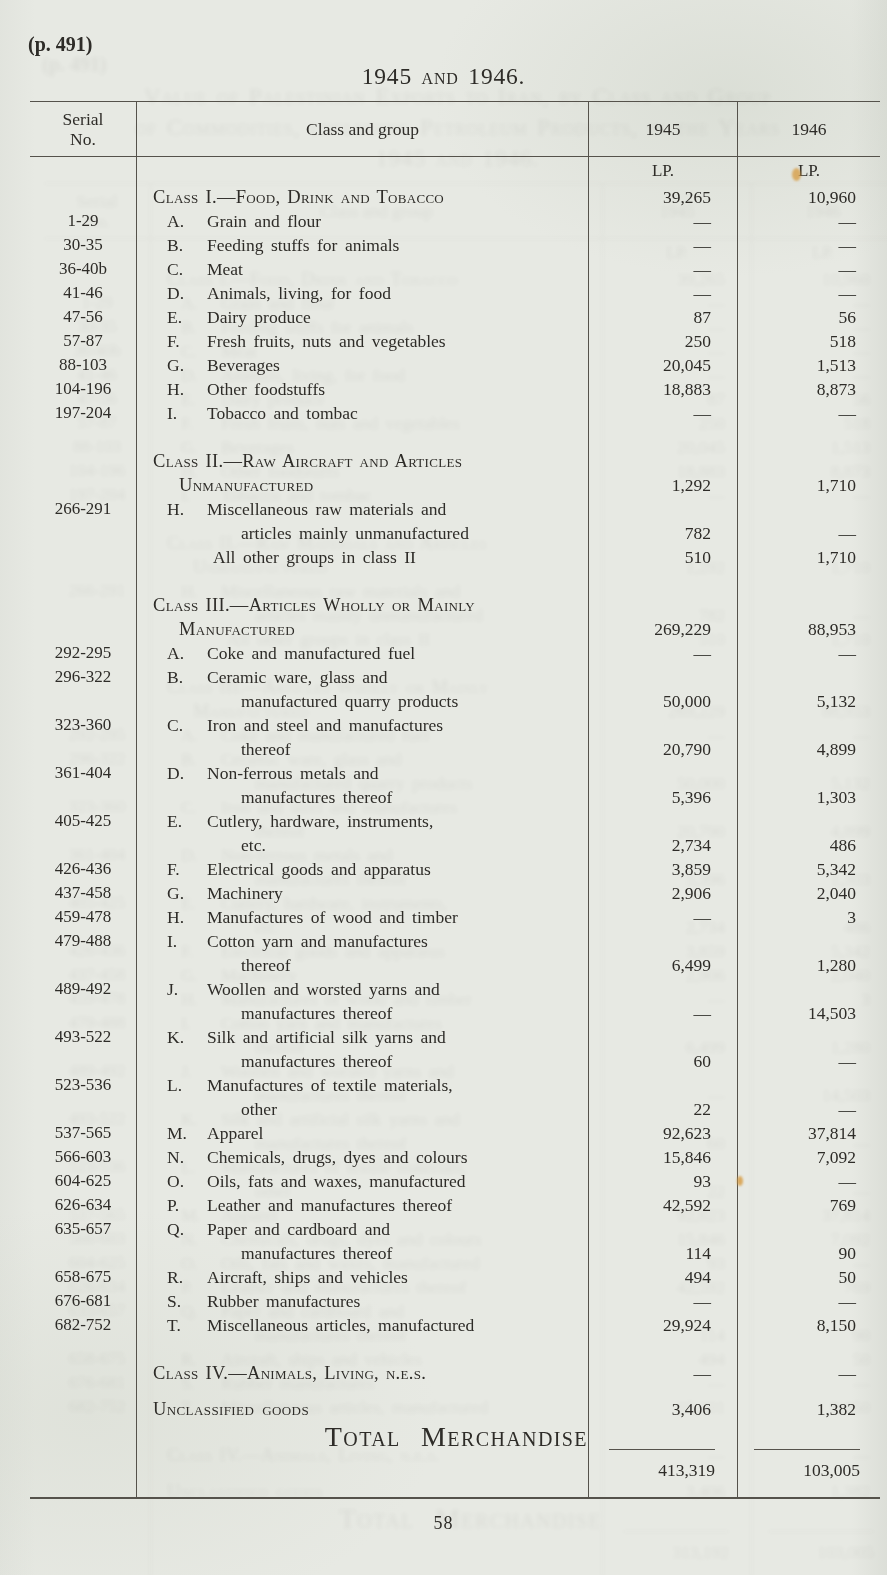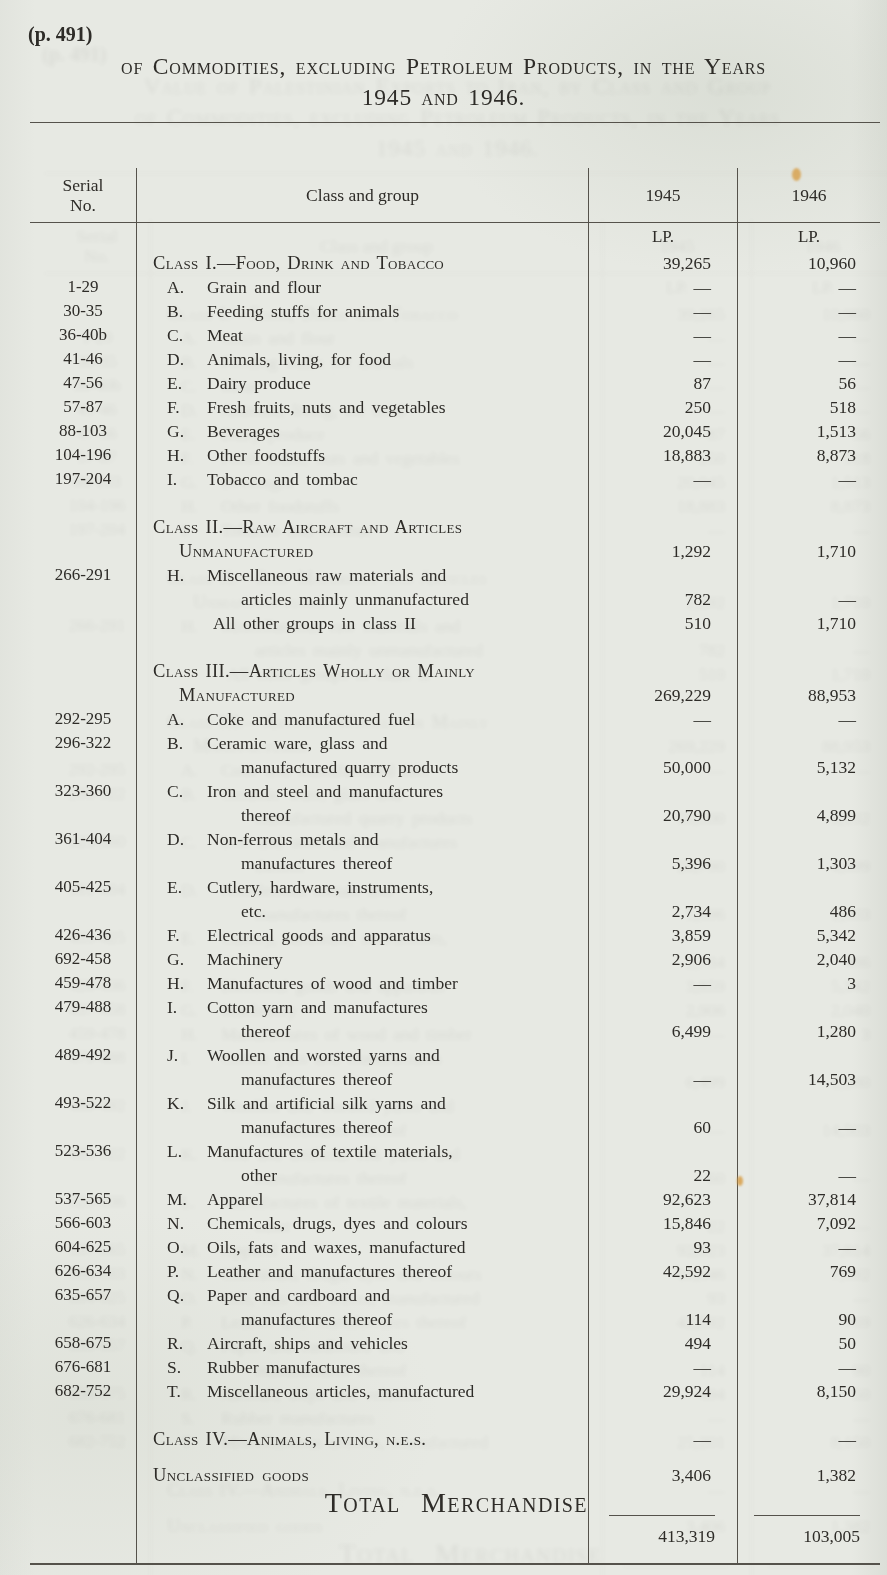--- a/index.html
+++ b/index.html
@@ -29,21 +29,21 @@
   .ghost{
     position:absolute;left:14px;top:20px;width:887px;height:1575px;
     z-index:1;opacity:.065;filter:blur(2px);pointer-events:none;user-select:none;
   }
   .stain{position:absolute;border-radius:50%;filter:blur(1px);z-index:3;pointer-events:none;}
   .s1{left:792px;top:168px;width:9px;height:13px;background:#d79a3e;opacity:.75;}
   .s2{left:737px;top:1176px;width:6px;height:10px;background:#d79a3e;opacity:.8;}
 
   
   .page-ref{
-    margin:22px 0 0 28px;
+    margin:32px 0 0 28px;
     font-weight:bold;font-size:20px;line-height:24px;
   }
   .doc-title{
     margin-top:5px;text-align:center;
     font-variant:small-caps;
     font-size:23.5px;line-height:31px;letter-spacing:.8px;word-spacing:3px;
   }
   .doc-title .title-line{display:block;}
 
   
@@ -53,21 +53,21 @@
     grid-template-columns:106px 452px 149px 143px;
   }
   .thead{
     border-top:1.6px solid var(--rule);
     border-bottom:1.6px solid var(--rule);
   }
   .tbody{border-bottom:2px solid var(--rule);}
   .bL{border-left:1.5px solid var(--rule);}
   .hcell{
     display:flex;flex-direction:column;justify-content:center;align-items:center;
-    height:54px;font-size:17.5px;line-height:20px;margin-top:45px;
+    height:54px;font-size:17.5px;line-height:20px;
   }
   .cell{display:flex;}
   .c1{justify-content:center;align-items:flex-start;text-align:center;font-size:17px;line-height:24px;}
   .c2{flex-direction:column;}
   .val{justify-content:flex-end;align-items:flex-end;font-size:17.5px;line-height:24px;}
   .c3.val{padding-right:26px;}
   .c4.val{padding-right:24px;}
   .unit{height:28px;align-items:center !important;justify-content:center !important;padding-right:0 !important;font-size:17px;}
   .gapcell{min-height:0;}
   .line{line-height:24px;font-size:17.5px;}
@@ -689,21 +689,20 @@
           </div>
     </div>
 
   </div>
     </div>
 
   <div class="content">
     <div class="page-ref">(p. 491)</div>
 
     <div class="doc-title">
-      <span class="title-line">of Commodities, excluding Petroleum Products, in the Years</span>
       <span class="title-line">1945 and 1946.</span>
     </div>
 
     <div class="xtable">
       <div class="thead">
         <div class="hcell">
           <span>Serial</span>
           <span>No.</span>
         </div>
         <div class="hcell bL">
@@ -1014,21 +1013,21 @@
               <span class="itxt">Electrical goods and apparatus</span>
             </div>
           </div>
           <div class="cell c3 bL val">
             <span>3,859</span>
           </div>
           <div class="cell c4 bL val">
             <span>5,342</span>
           </div>
           <div class="cell c1">
-            <span>692-458</span>
+            <span>437-458</span>
           </div>
           <div class="cell c2 bL">
             <div class="line itm">
               <span class="letter">G.</span>
               <span class="itxt">Machinery</span>
             </div>
           </div>
           <div class="cell c3 bL val">
             <span>2,906</span>
           </div>

